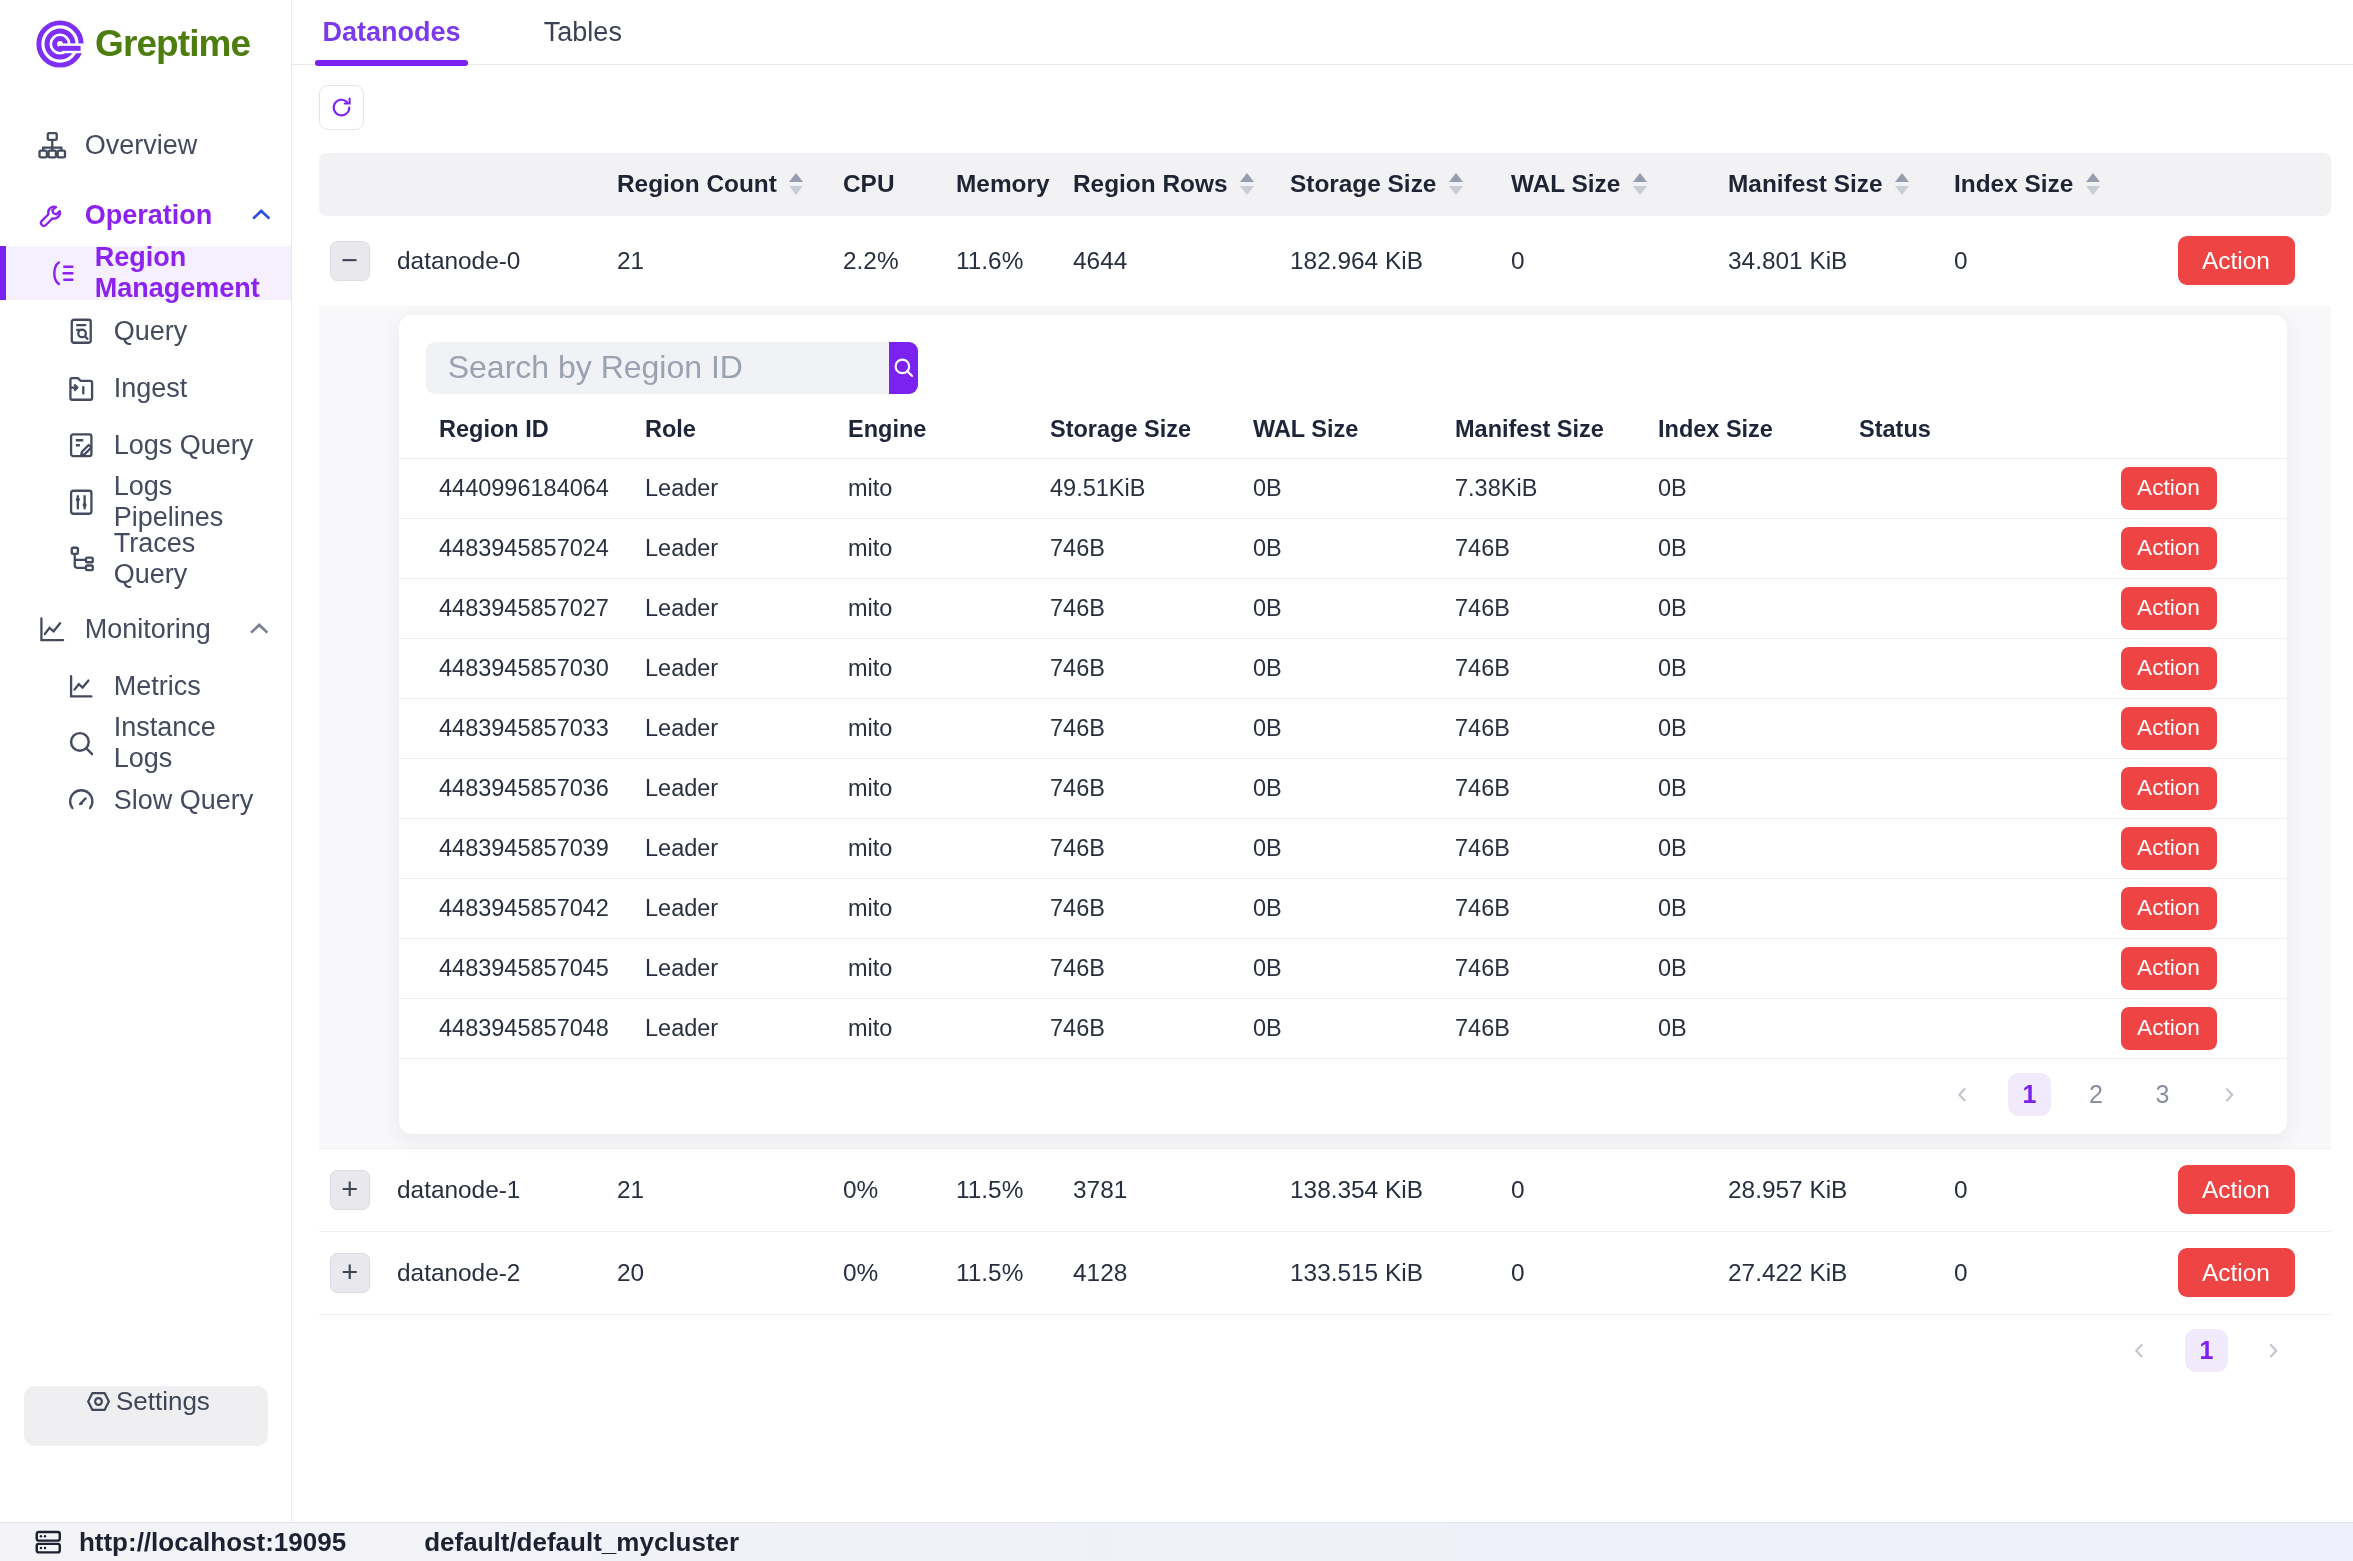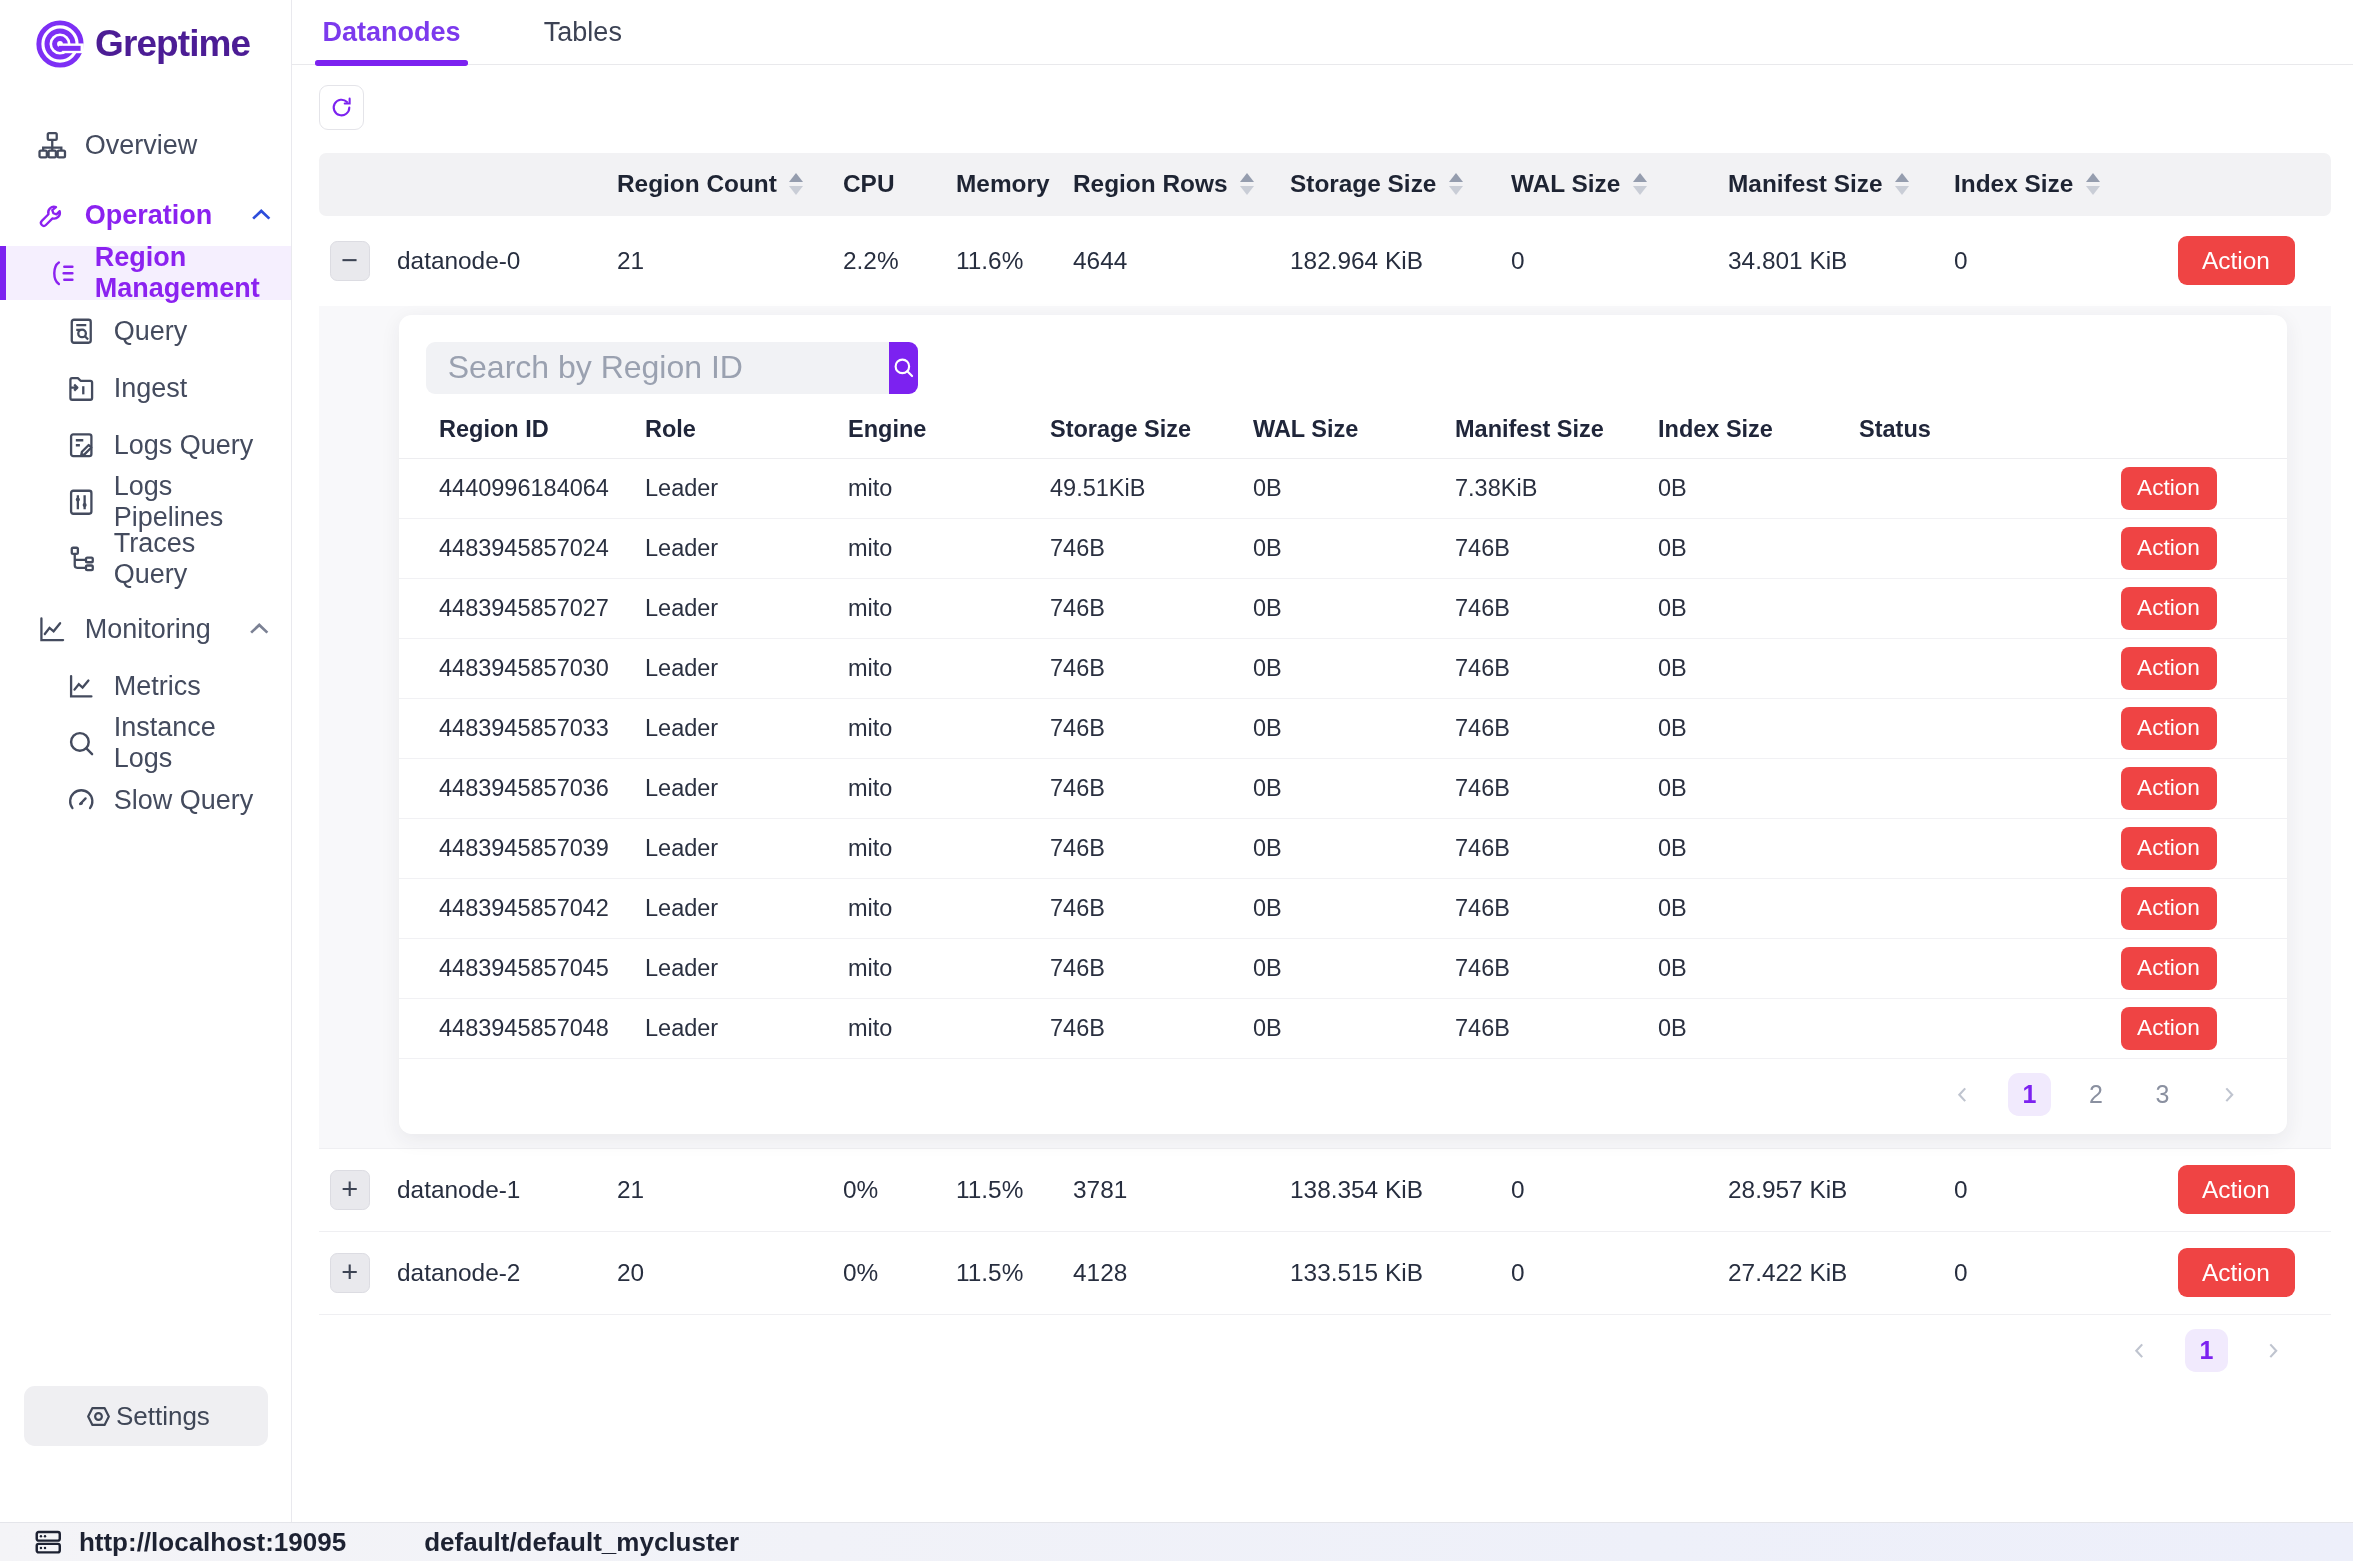--- a/index.html
+++ b/index.html
@@ -5,34 +5,34 @@
   * { margin:0; padding:0; box-sizing:border-box; }
   html,body { width:2354px; height:1561px; overflow:hidden;
     font-family:"Liberation Sans","DejaVu Sans",sans-serif;
     background:#ffffff; color:#272e3f; }
   .app { display:flex; width:100%; height:100%; position:relative; }
 
   
   .sidebar { width:292px; height:1523px; border-right:1.8px solid #e9e9ee;
     position:relative; flex:0 0 292px; background:#fff; }
   .logo { display:flex; align-items:center; gap:9px; padding:18px 0 0 34px; }
-  .logo-text { font-size:37px; font-weight:800; color:#4c1d95; letter-spacing:-0.9px;text-align:center; }
+  .logo-text { font-size:37px; font-weight:800; color:#4d7c0f; letter-spacing:-0.9px;text-align:center; }
   .nav { margin-top:47px; }
   .nav-item { display:flex; align-items:center; gap:16.2px; height:57px;
     padding-left:36px; padding-right:23.5px; font-size:27px; color:#444b5e; cursor:pointer; }
   .nav-item svg { width:32.5px; height:32.5px; flex:0 0 32.5px; }
   .nav-group { margin-top:12.6px; }
   .nav-group .spacer { flex:1; }
   .purple-strong { color:#8b22f0; font-weight:700; }
   .nav-sub { padding-left:65px; }
   .nav-sub.active { background:#f5effe; border-left:6.3px solid #7c22f0;
     padding-left:40px; color:#8b22f0; font-weight:700; height:54px; margin:2.7px 0; }
   .chev-blue { color:#2d4ddb; } .chev-gray { color:#7b8194; }
   .settings-btn { position:absolute; left:24.4px; bottom:77px; width:244px; height:60px;
-    background:#efeff2; border-radius:10.8px; display:flex; align-items:center;
+    background:#efeff2; border-radius:10.8px; display:flex; align-items:flex-start;
     justify-content:center; gap:2px; font-size:26px; color:#3f4656; cursor:pointer; }
   .settings-btn svg { width:31px; height:31px; }
 
   
   .main { flex:1; display:flex; flex-direction:column; }
   .tabbar { height:65px; border-bottom:1.8px solid #e9e9ec; display:flex;
     align-items:flex-end; gap:76px; padding-left:27px; }
   .tab { font-size:27px; padding:0 3.6px 16.2px 3.6px; color:#3c4254; cursor:pointer; position:relative; }
   .tab.active { color:#7c3aed; font-weight:600; }
   .tab.active::after { content:""; position:absolute; left:-3.6px; right:-3.6px; bottom:-1.8px;

